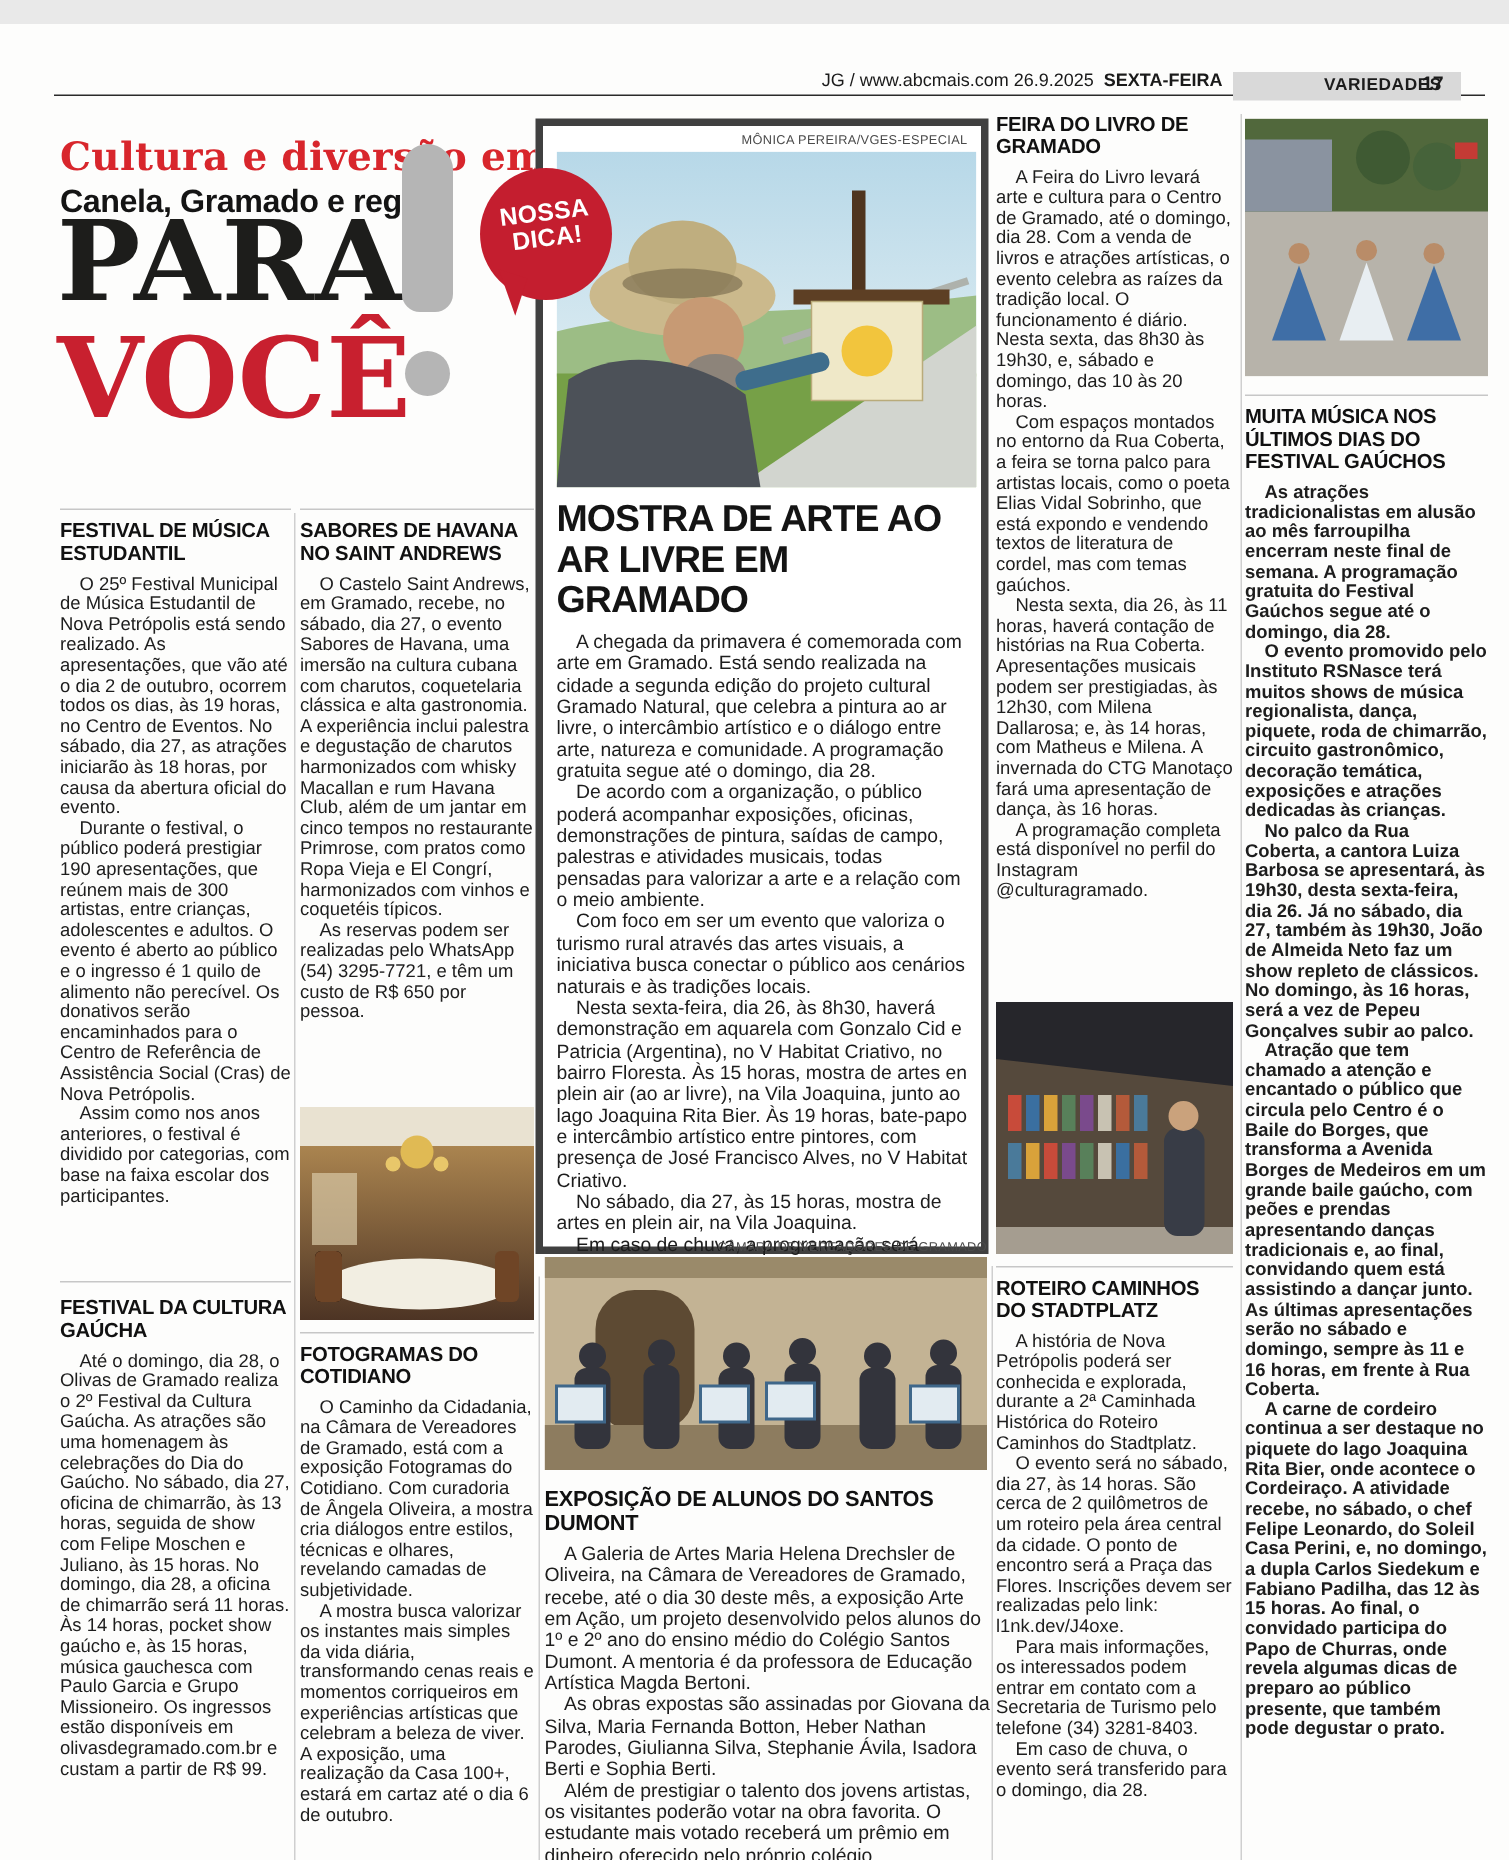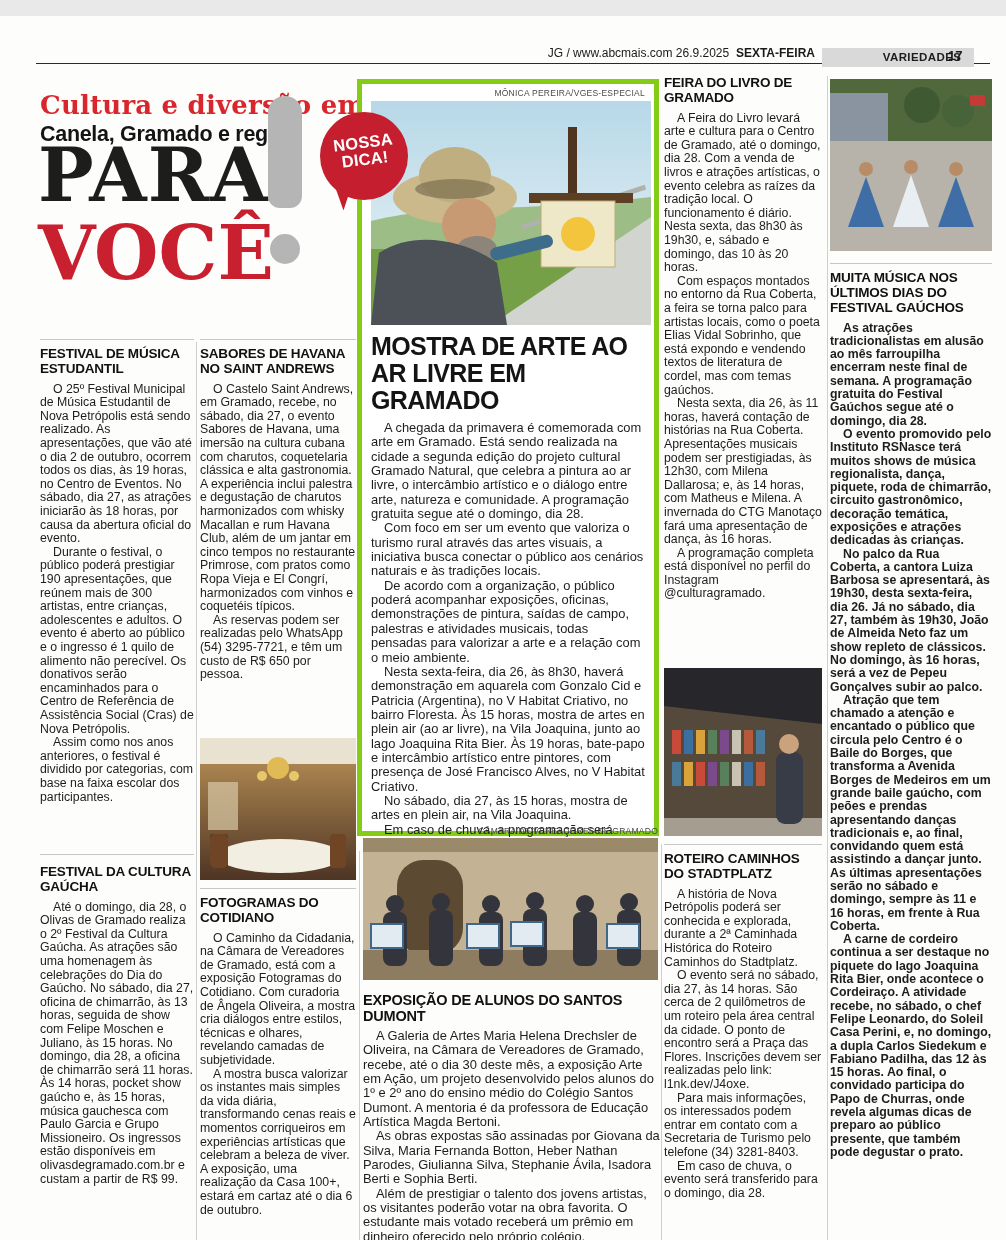--- a/index.html
+++ b/index.html
@@ -21,21 +21,21 @@
   .subkicker{top:106px;left:40px;font-size:21.5px;font-weight:bold;color:#141414;letter-spacing:-.3px;}
   .big1{top:122px;left:38px;font-family:"DejaVu Serif",serif;font-weight:bold;font-size:74px;line-height:1;color:#1d1d1b;letter-spacing:1px;}
   .big2{top:200px;left:38px;font-family:"DejaVu Serif",serif;font-weight:bold;font-size:74px;line-height:1;color:#c8202f;letter-spacing:0px;}
   .excl-bar{top:80px;left:268px;width:34px;height:112px;background:#b5b5b5;border-radius:17px 17px 12px 12px;}
   .excl-dot{top:218px;left:270px;width:30px;height:30px;background:#b5b5b5;border-radius:50%;}
   .abc-banner{top:269px;left:40px;width:297px;height:38px;background:#b2b2b2;border-radius:7px;}
   .abc-pill{position:absolute;top:8px;left:9px;width:72px;height:23px;background:#fff;border-radius:12px;
     color:#2d9bd6;font-weight:bold;font-size:16px;text-align:center;line-height:22px;letter-spacing:-.5px;}
   .abc-text{position:absolute;top:5px;left:86px;width:206px;font-size:10.8px;line-height:1.3;font-weight:bold;color:#fff;text-align:center;}
   
-  .redbox{top:63px;left:357px;width:302px;height:757px;background:#fff;border:5px solid #84cc16;box-sizing:border-box;padding:4px 9px;}
+  .redbox{top:63px;left:357px;width:302px;height:757px;background:#fff;border:5px solid #404040;box-sizing:border-box;padding:4px 9px;}
   .credit{font-size:8.5px;color:#4a4a4a;letter-spacing:.25px;text-align:right;}
   .photo{display:block;overflow:hidden;}
   .headline{font-size:25px;font-weight:bold;line-height:1.08;letter-spacing:-.6px;color:#141414;margin:8px 0 7px;}
   .body{font-size:12.3px;line-height:13.6px;color:#1d1d1d;}
   .body p{margin:0;text-indent:13px;}
   .body-lg{font-size:12.9px;line-height:14.35px;}
   .sec-title{font-size:13.5px;font-weight:bold;line-height:1.1;letter-spacing:-.2px;color:#111;margin:0 0 6px;}
   .sec-title-lg{font-size:14.5px;font-weight:bold;letter-spacing:-.2px;color:#111;margin:0 0 5px;}
   .vsep{width:1px;background:#cfcfcf;}
   .hsep{height:1px;background:#c7c7c7;}
@@ -149,22 +149,22 @@
         <ellipse cx="84" cy="88" rx="40" ry="10" fill="#6b5f43" opacity=".55"></ellipse>
         <circle cx="98" cy="124" r="27" fill="#c79a74"></circle>
         <ellipse cx="106" cy="148" rx="20" ry="13" fill="#8d847a"></ellipse>
         <path d="M0 224 L8 152 C44 128 96 140 126 162 L136 224 Z" fill="#4c5158"></path>
         <rect x="118" y="148" width="64" height="13" rx="6" fill="#3e6d8c" transform="rotate(-14 118 148)"></rect>
       </svg>
     </div>
     <h1 class="headline">MOSTRA DE ARTE AO AR LIVRE EM GRAMADO</h1>
     <div class="body body-lg">
         <p>A chegada da primavera é comemorada com arte em Gramado. Está sendo realizada na cidade a segunda edição do projeto cultural Gramado Natural, que celebra a pintura ao ar livre, o intercâmbio artístico e o diálogo entre arte, natureza e comunidade. A programação gratuita segue até o domingo, dia 28.</p>
+        <p>De acordo com a organização, o público poderá acompanhar exposições, oficinas, demonstrações de pintura, saídas de campo, palestras e atividades musicais, todas pensadas para valorizar a arte e a relação com o meio ambiente.</p>
         <p>Com foco em ser um evento que valoriza o turismo rural através das artes visuais, a iniciativa busca conectar o público aos cenários naturais e às tradições locais.</p>
-        <p>De acordo com a organização, o público poderá acompanhar exposições, oficinas, demonstrações de pintura, saídas de campo, palestras e atividades musicais, todas pensadas para valorizar a arte e a relação com o meio ambiente.</p>
         <p>Nesta sexta-feira, dia 26, às 8h30, haverá demonstração em aquarela com Gonzalo Cid e Patricia (Argentina), no V Habitat Criativo, no bairro Floresta. Às 15 horas, mostra de artes en plein air (ao ar livre), na Vila Joaquina, junto ao lago Joaquina Rita Bier. Às 19 horas, bate-papo e intercâmbio artístico entre pintores, com presença de José Francisco Alves, no V Habitat Criativo.</p>
         <p>No sábado, dia 27, às 15 horas, mostra de artes en plein air, na Vila Joaquina.</p>
         <p>Em caso de chuva, a programação será transferida para o V Habitat Criativo. A programação completa pode ser conferida no Instagram @pleinairgramado.natural.</p>
       </div>
   </div>
 
   <div class="abs bubble">
     <div class="tail"></div>
     <div class="txt">
       <div>NOSSA</div>

